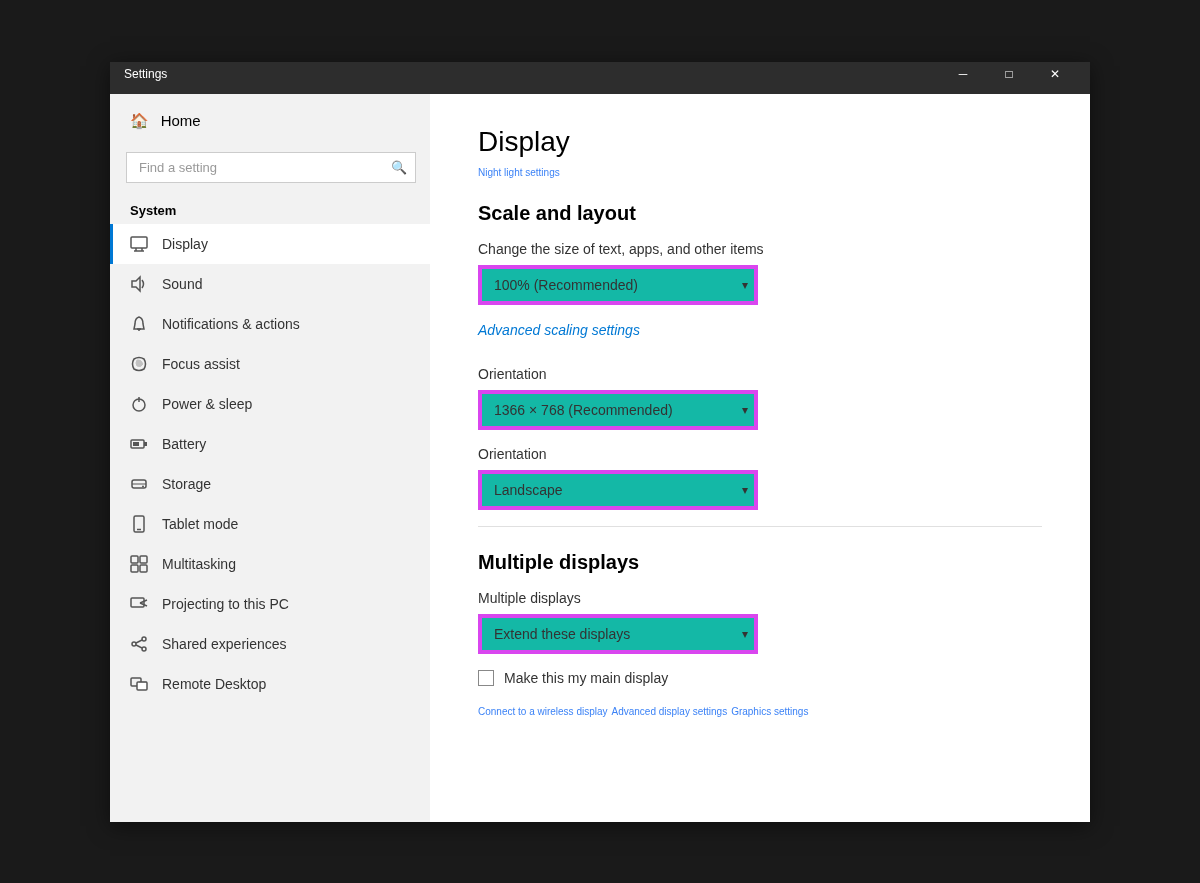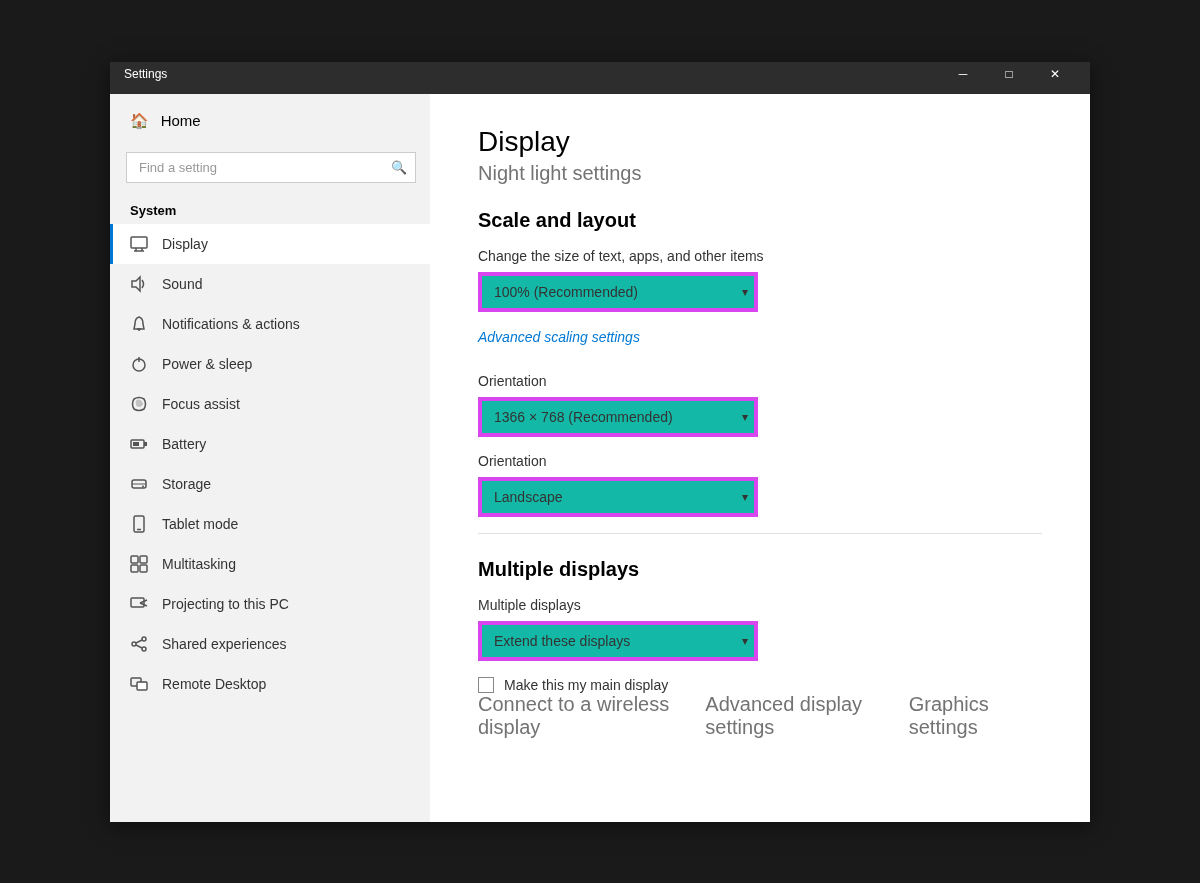--- a/index.html
+++ b/index.html
@@ -146,22 +146,22 @@
       padding: 32px 48px;
       overflow-y: auto;
     }
     .page-title {
       font-size: 28px;
       font-weight: 300;
       color: #000;
       margin-bottom: 4px;
     }
     .link {
-      color: #737373;
-      font-size: 20px;
+      color: #3b82f6;
+      font-size: 10px;
       text-decoration: none;
       cursor: pointer;
       display: inline-block;
       margin-bottom: 24px;
     }
     .section-title {
       font-size: 20px;
       font-weight: 700;
       color: #000;
       margin-bottom: 16px;
@@ -208,20 +208,21 @@
     }
     .section-divider {
       border: none;
       border-top: 1px solid #e0e0e0;
       margin: 8px 0 24px 0;
     }
     .checkbox-row {
       display: flex;
       align-items: flex-end;
       gap: 10px;
+      margin-bottom: 20px;
     }
     .checkbox-row input[type="checkbox"] {
       width: 16px;
       height: 16px;
       cursor: pointer;
       border: 1px solid #888;
       appearance: none;
       background: #fff;
       position: relative;
     }
@@ -301,34 +302,34 @@
                 <path d="M9,2 Q13,3 13,9 L14,14 H4 L5,9 Q5,3 9,2Z" stroke="#555" stroke-width="1.5" fill="none"></path>
                 <line x1="7" y1="14" x2="11" y2="14" stroke="#555" stroke-width="1.5"></line>
                 <line x1="9" y1="14" x2="9" y2="16" stroke="#555" stroke-width="1.5"></line>
               </svg>
             </span>
     <span>Notifications &amp; actions</span>
   </div>
           <div class="sidebar-item">
     <span class="sidebar-icon">
               <svg width="18" height="18" viewBox="0 0 18 18" fill="none">
+                <path d="M14,4 Q17,9 14,14 Q9,17 4,14 Q1,9 4,4 Q9,1 14,4Z" stroke="#555" stroke-width="1.5" fill="none" stroke-dasharray="0"></path>
+                <path d="M13,9 Q11,13 7,11 Q5,8 7,5 Q11,4 13,9Z" stroke="#555" stroke-width="1" fill="#555" opacity="0.3"></path>
+              </svg>
+            </span>
+    <span>Focus assist</span>
+  </div>
+          <div class="sidebar-item">
+    <span class="sidebar-icon">
+              <svg width="18" height="18" viewBox="0 0 18 18" fill="none">
                 <circle cx="9" cy="10" r="6" stroke="#555" stroke-width="1.5"></circle>
                 <line x1="9" y1="2" x2="9" y2="7" stroke="#555" stroke-width="1.5"></line>
               </svg>
             </span>
     <span>Power &amp; sleep</span>
-  </div>
-          <div class="sidebar-item">
-    <span class="sidebar-icon">
-              <svg width="18" height="18" viewBox="0 0 18 18" fill="none">
-                <path d="M14,4 Q17,9 14,14 Q9,17 4,14 Q1,9 4,4 Q9,1 14,4Z" stroke="#555" stroke-width="1.5" fill="none" stroke-dasharray="0"></path>
-                <path d="M13,9 Q11,13 7,11 Q5,8 7,5 Q11,4 13,9Z" stroke="#555" stroke-width="1" fill="#555" opacity="0.3"></path>
-              </svg>
-            </span>
-    <span>Focus assist</span>
   </div>
           <div class="sidebar-item">
     <span class="sidebar-icon">
               <svg width="18" height="18" viewBox="0 0 18 18" fill="none">
                 <rect x="1" y="5" width="13" height="8" rx="1" stroke="#555" stroke-width="1.5"></rect>
                 <line x1="14" y1="8" x2="17" y2="8" stroke="#555" stroke-width="2"></line>
                 <line x1="14" y1="10" x2="17" y2="10" stroke="#555" stroke-width="2"></line>
                 <rect x="3" y="7" width="6" height="4" fill="#555"></rect>
               </svg>
             </span>

